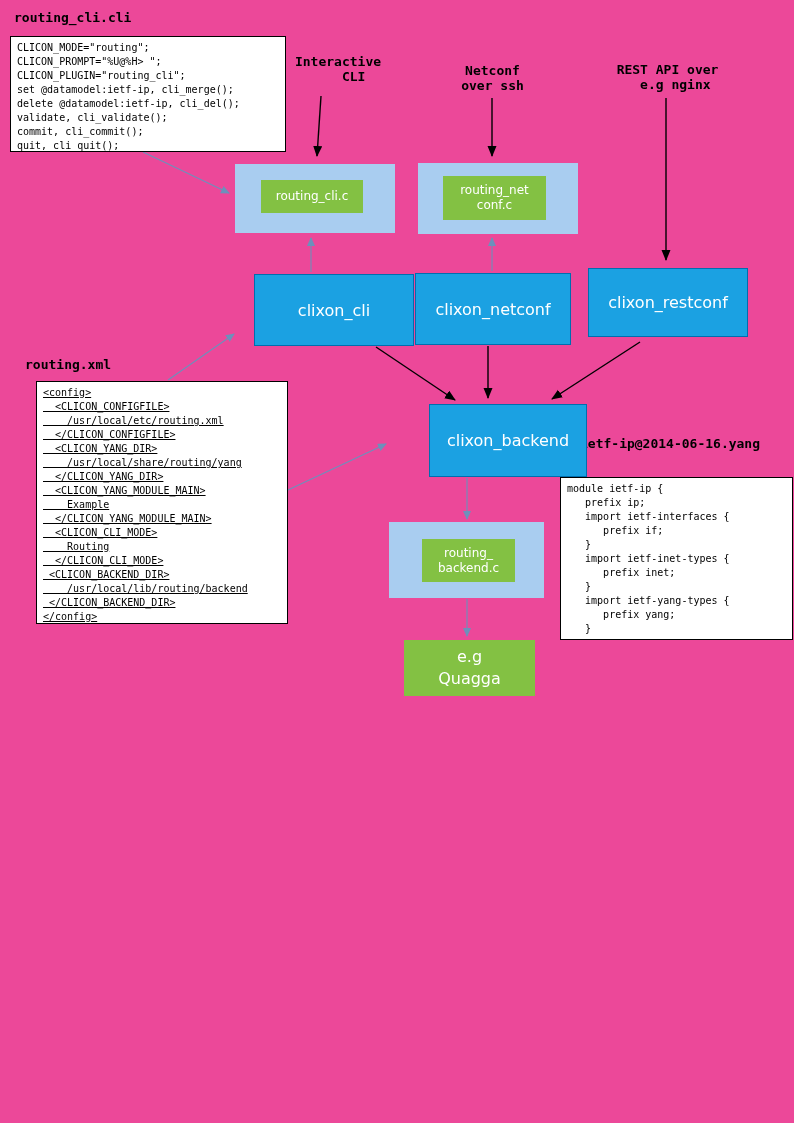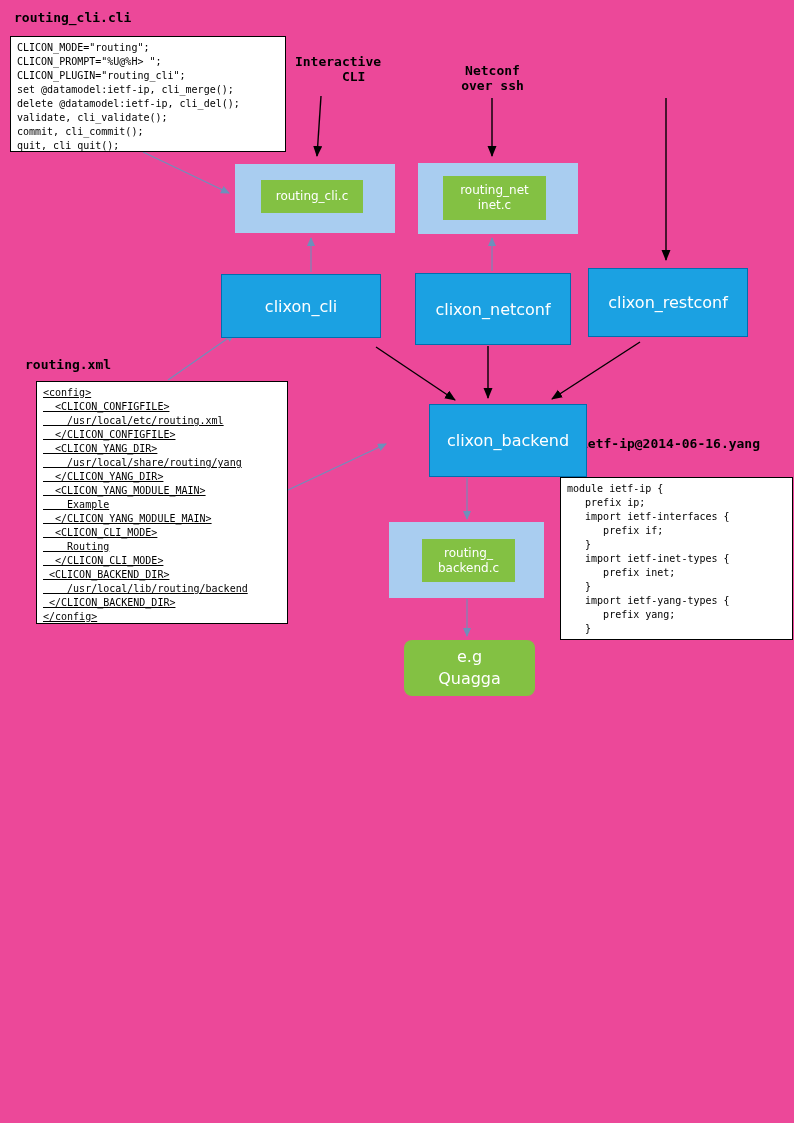--- a/index.html
+++ b/index.html
@@ -110,20 +110,22 @@
   </svg>
 
   <div class="filelabel" style="left:14px;top:10px;">routing_cli.cli</div>
 
   <div class="anno" style="left:283px;top:54px;width:110px;">Interactive
     CLI</div>
 
   <div class="anno" style="left:450px;top:63px;width:85px;">Netconf
 over ssh</div>
 
+  <div class="anno" style="left:605px;top:62px;width:125px;">REST API over
+  e.g nginx</div>
 
   <div class="filelabel" style="left:25px;top:357px;text-align:right;">routing.xml</div>
 
   <div class="filelabel" style="left:580px;top:436px;">ietf-ip@2014-06-16.yang</div>
 
   <div class="codebox" style="left:10px;top:36px;width:276px;height:116px;">CLICON_MODE="routing";
 CLICON_PROMPT="%U@%H&gt; ";
 CLICON_PLUGIN="routing_cli";
 set @datamodel:ietf-ip, cli_merge();
 delete @datamodel:ietf-ip, cli_del();
@@ -159,30 +161,30 @@
    }
    import ietf-yang-types {
       prefix yang;
    }</div>
 
   <div class="containerbox" style="left:235px;top:164px;width:160px;height:69px;"></div>
   <div class="plugin" style="left:261px;top:180px;width:102px;height:33px;">routing_cli.c</div>
 
   <div class="containerbox" style="left:418px;top:163px;width:160px;height:71px;"></div>
   <div class="plugin" style="left:443px;top:176px;width:103px;height:44px;">routing_net
-inet.c</div>
+conf.c</div>
 
   <div class="containerbox" style="left:389px;top:522px;width:155px;height:76px;"></div>
   <div class="plugin" style="left:422px;top:539px;width:93px;height:43px;">routing_
 backend.c</div>
 
-  <div class="node" style="left:221px;top:274px;width:160px;height:64px;">clixon_cli</div>
+  <div class="node" style="left:254px;top:274px;width:160px;height:72px;">clixon_cli</div>
 
   <div class="node" style="left:415px;top:273px;width:156px;height:72px;">clixon_netconf</div>
 
   <div class="node" style="left:588px;top:268px;width:160px;height:69px;">clixon_restconf</div>
 
   <div class="node" style="left:390px;top:404px;width:158px;height:73px;margin-left:39px;">clixon_backend</div>
 
-  <div class="plugin big" style="left:404px;top:640px;width:131px;height:56px;border-radius:8px;">e.g
+  <div class="plugin big" style="left:404px;top:640px;width:131px;height:56px;">e.g
 Quagga</div>
 
 </div>
 
 </body></html>

